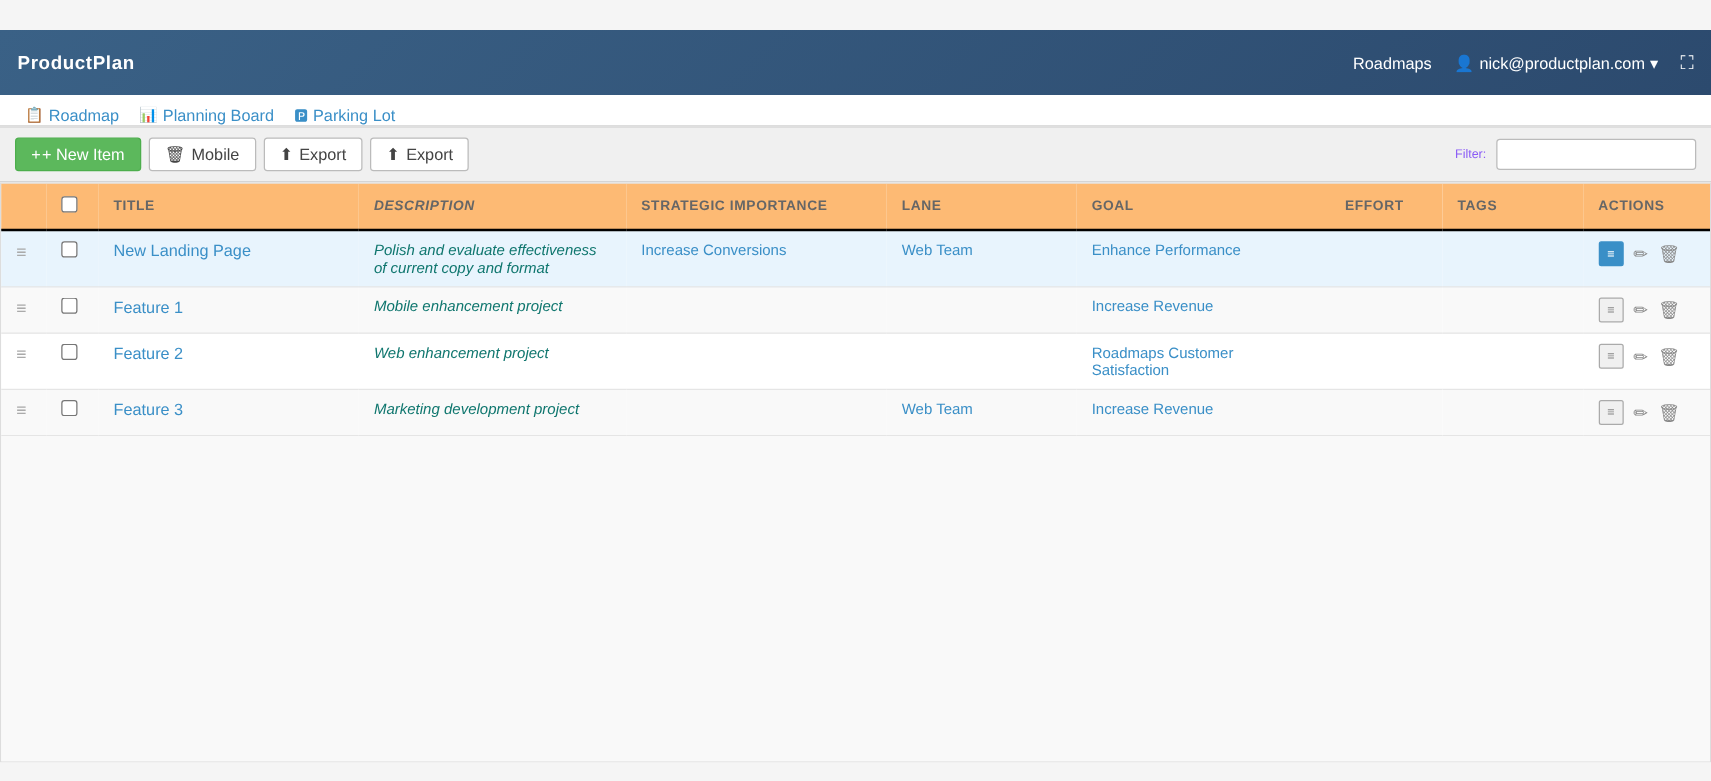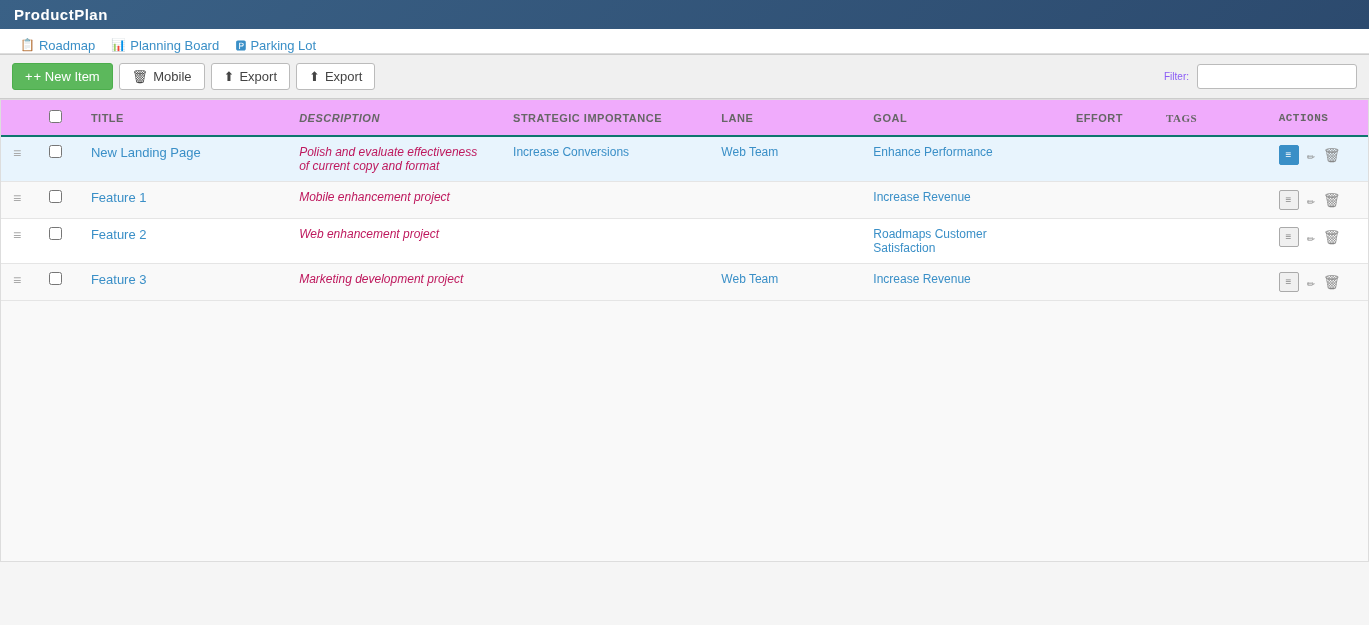--- a/index.html
+++ b/index.html
@@ -3,25 +3,26 @@
   <meta charset="utf-8">
   <style>
     * { box-sizing: border-box; margin: 0; padding: 0; }
     body { font-family: Arial, sans-serif; font-size: 13px; background: #f5f5f5; color: #333; }
 
     
     .top-nav {
       background: #3a6186;
       background: linear-gradient(135deg, #3a6186, #2c4a6e);
       color: white;
-      height: 29px;
+      height: 52px;
       display: flex;
       align-items: center;
       justify-content: space-between;
       padding: 12px 14px;
+      margin-top: 24px;
     }
     .top-nav-brand {
       font-size: 15px;
       font-weight: bold;
       color: white;
       letter-spacing: 0.5px;
     }
     .top-nav-right {
       display: flex;
       align-items: center;
@@ -109,22 +110,22 @@
     .table-container {
       background: white;
       border: 1px solid #ddd;
       margin: 0;
     }
     table {
       width: 100%;
       border-collapse: collapse;
     }
     thead tr {
-      background: #f0abfc;
-      border-bottom: 2px solid #0f766e;
+      background: #fdba74;
+      border-bottom: 2px solid #000000;
     }
     thead th {
       padding: 10px 12px;
       text-align: left;
       font-size: 11px;
       font-weight: bold;
       color: #666;
       text-transform: uppercase;
       letter-spacing: 0.5px;
       white-space: nowrap;
@@ -138,21 +139,21 @@
     tbody tr:nth-child(even) { background: #f9f9f9; }
     tbody tr.highlighted { background: #e8f4fd; }
     tbody td {
       padding: 8px 12px;
       vertical-align: top;
       font-size: 13px;
     }
     .drag-handle { color: #aaa; cursor: move; font-size: 14px; }
     .checkbox-cell { width: 36px; }
     .title-cell { color: #3a8fc7; cursor: pointer; }
-    .description-cell { color: #be185d; font-size: 12px; max-width: 180px; }
+    .description-cell { color: #0f766e; font-size: 12px; max-width: 180px; }
     .link-cell { color: #3a8fc7; font-size: 12px; cursor: pointer; }
     .actions-cell {
       display: flex;
       gap: 8px;
       align-items: center;
     }
     .action-icon {
       color: #888;
       cursor: pointer;
       font-size: 14px;
@@ -176,28 +177,37 @@
     .empty-area {
       background: #f9f9f9;
       height: 260px;
     }
     .col-title { width: 185px; }
     .col-desc { width: 190px; font-style: italic; }
     .col-strategic { width: 185px; }
     .col-lane { width: 135px; }
     .col-goal { width: 180px; }
     .col-effort { width: 80px; }
-    .col-tags { width: 100px; font-family: Liberation Serif, serif; }
-    .col-actions { width: 90px; font-family: Liberation Mono, monospace; }
+    .col-tags { width: 100px; }
+    .col-actions { width: 90px; }
   </style>
 </head>
 <body>
 
 <div class="top-nav">
   <span class="top-nav-brand">ProductPlan</span>
+  <div class="top-nav-right">
+    <a href="#">Roadmaps</a>
+    <div class="user-menu">
+      <span>👤</span>
+      <span>nick@productplan.com</span>
+      <span>▾</span>
+    </div>
+    <span class="expand-icon">⛶</span>
+  </div>
 </div>
 
 <div class="sub-nav">
   <div class="sub-nav-links">
     <a href="#">
       <span class="icon">📋</span>
       <span>Roadmap</span>
     </a>
     <a href="#">
       <span class="icon">📊</span>

